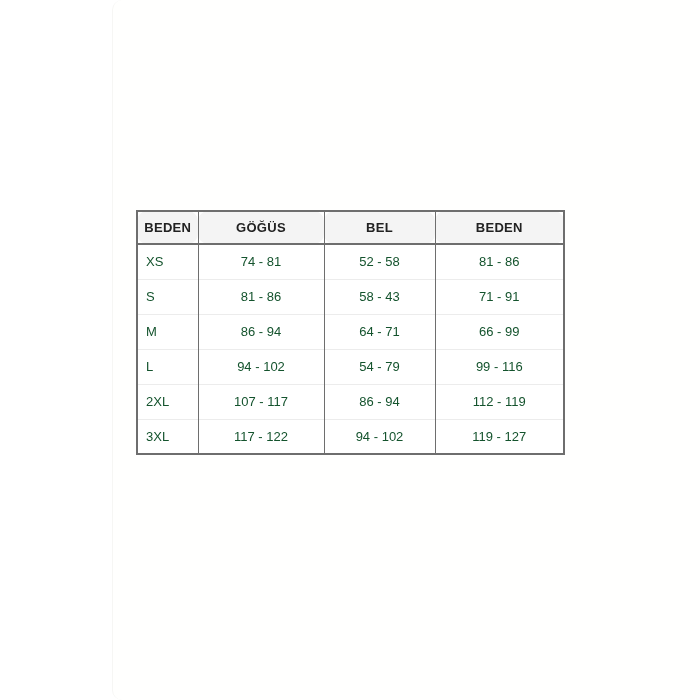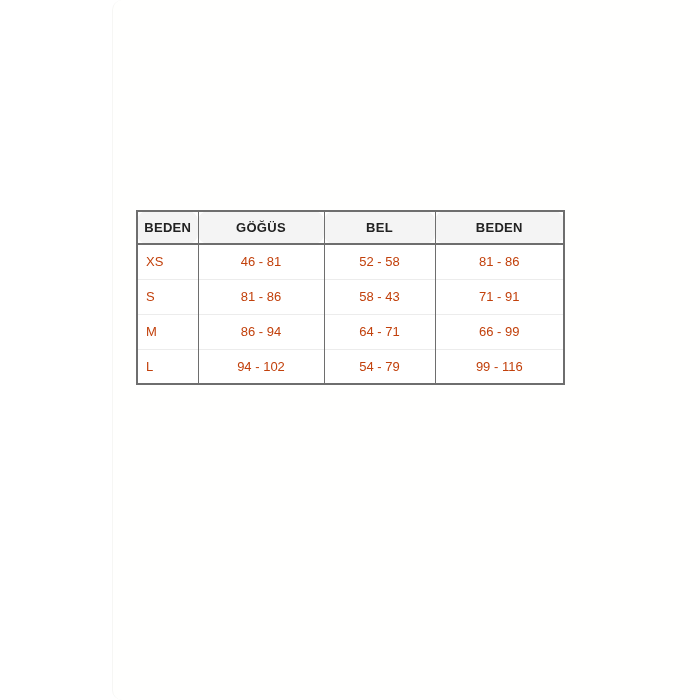--- a/index.html
+++ b/index.html
@@ -46,21 +46,21 @@
     text-align: center;
     vertical-align: middle;
   }
   table.size-chart td {
     height: 35px;
     border-left: 1px solid #6e6e6e;
     border-right: 1px solid #6e6e6e;
     border-top: 1px solid #ececec;
     font-size: 13px;
     font-weight: 400;
-    color: #c2410c;
+    color: #14532d;
     text-align: center;
     vertical-align: middle;
     background: #ffffff;
     margin-top: 12px;
   }
   table.size-chart tbody tr:first-child td { border-top: none; }
   table.size-chart td.size-cell {
     text-align: left;
     padding-left: 8px;
   }
@@ -83,21 +83,21 @@
         <tr>
           <th>BEDEN</th>
           <th>GÖĞÜS</th>
           <th>BEL</th>
           <th>BEDEN</th>
         </tr>
       </thead>
       <tbody>
         <tr>
           <td class="size-cell">XS</td>
-          <td>46 - 81</td>
+          <td>74 - 81</td>
           <td>52 - 58</td>
           <td>81 - 86</td>
         </tr>
         <tr>
           <td class="size-cell">S</td>
           <td>81 - 86</td>
           <td>58 - 43</td>
           <td>71 - 91</td>
         </tr>
         <tr>
@@ -105,16 +105,28 @@
           <td>86 - 94</td>
           <td>64 - 71</td>
           <td>66 - 99</td>
         </tr>
         <tr>
           <td class="size-cell">L</td>
           <td>94 - 102</td>
           <td>54 - 79</td>
           <td>99 - 116</td>
         </tr>
+        <tr>
+          <td class="size-cell">2XL</td>
+          <td>107 - 117</td>
+          <td>86 - 94</td>
+          <td>112 - 119</td>
+        </tr>
+        <tr>
+          <td class="size-cell">3XL</td>
+          <td>117 - 122</td>
+          <td>94 - 102</td>
+          <td>119 - 127</td>
+        </tr>
       </tbody>
     </table>
   </div>
 </div>
 
 </body></html>

